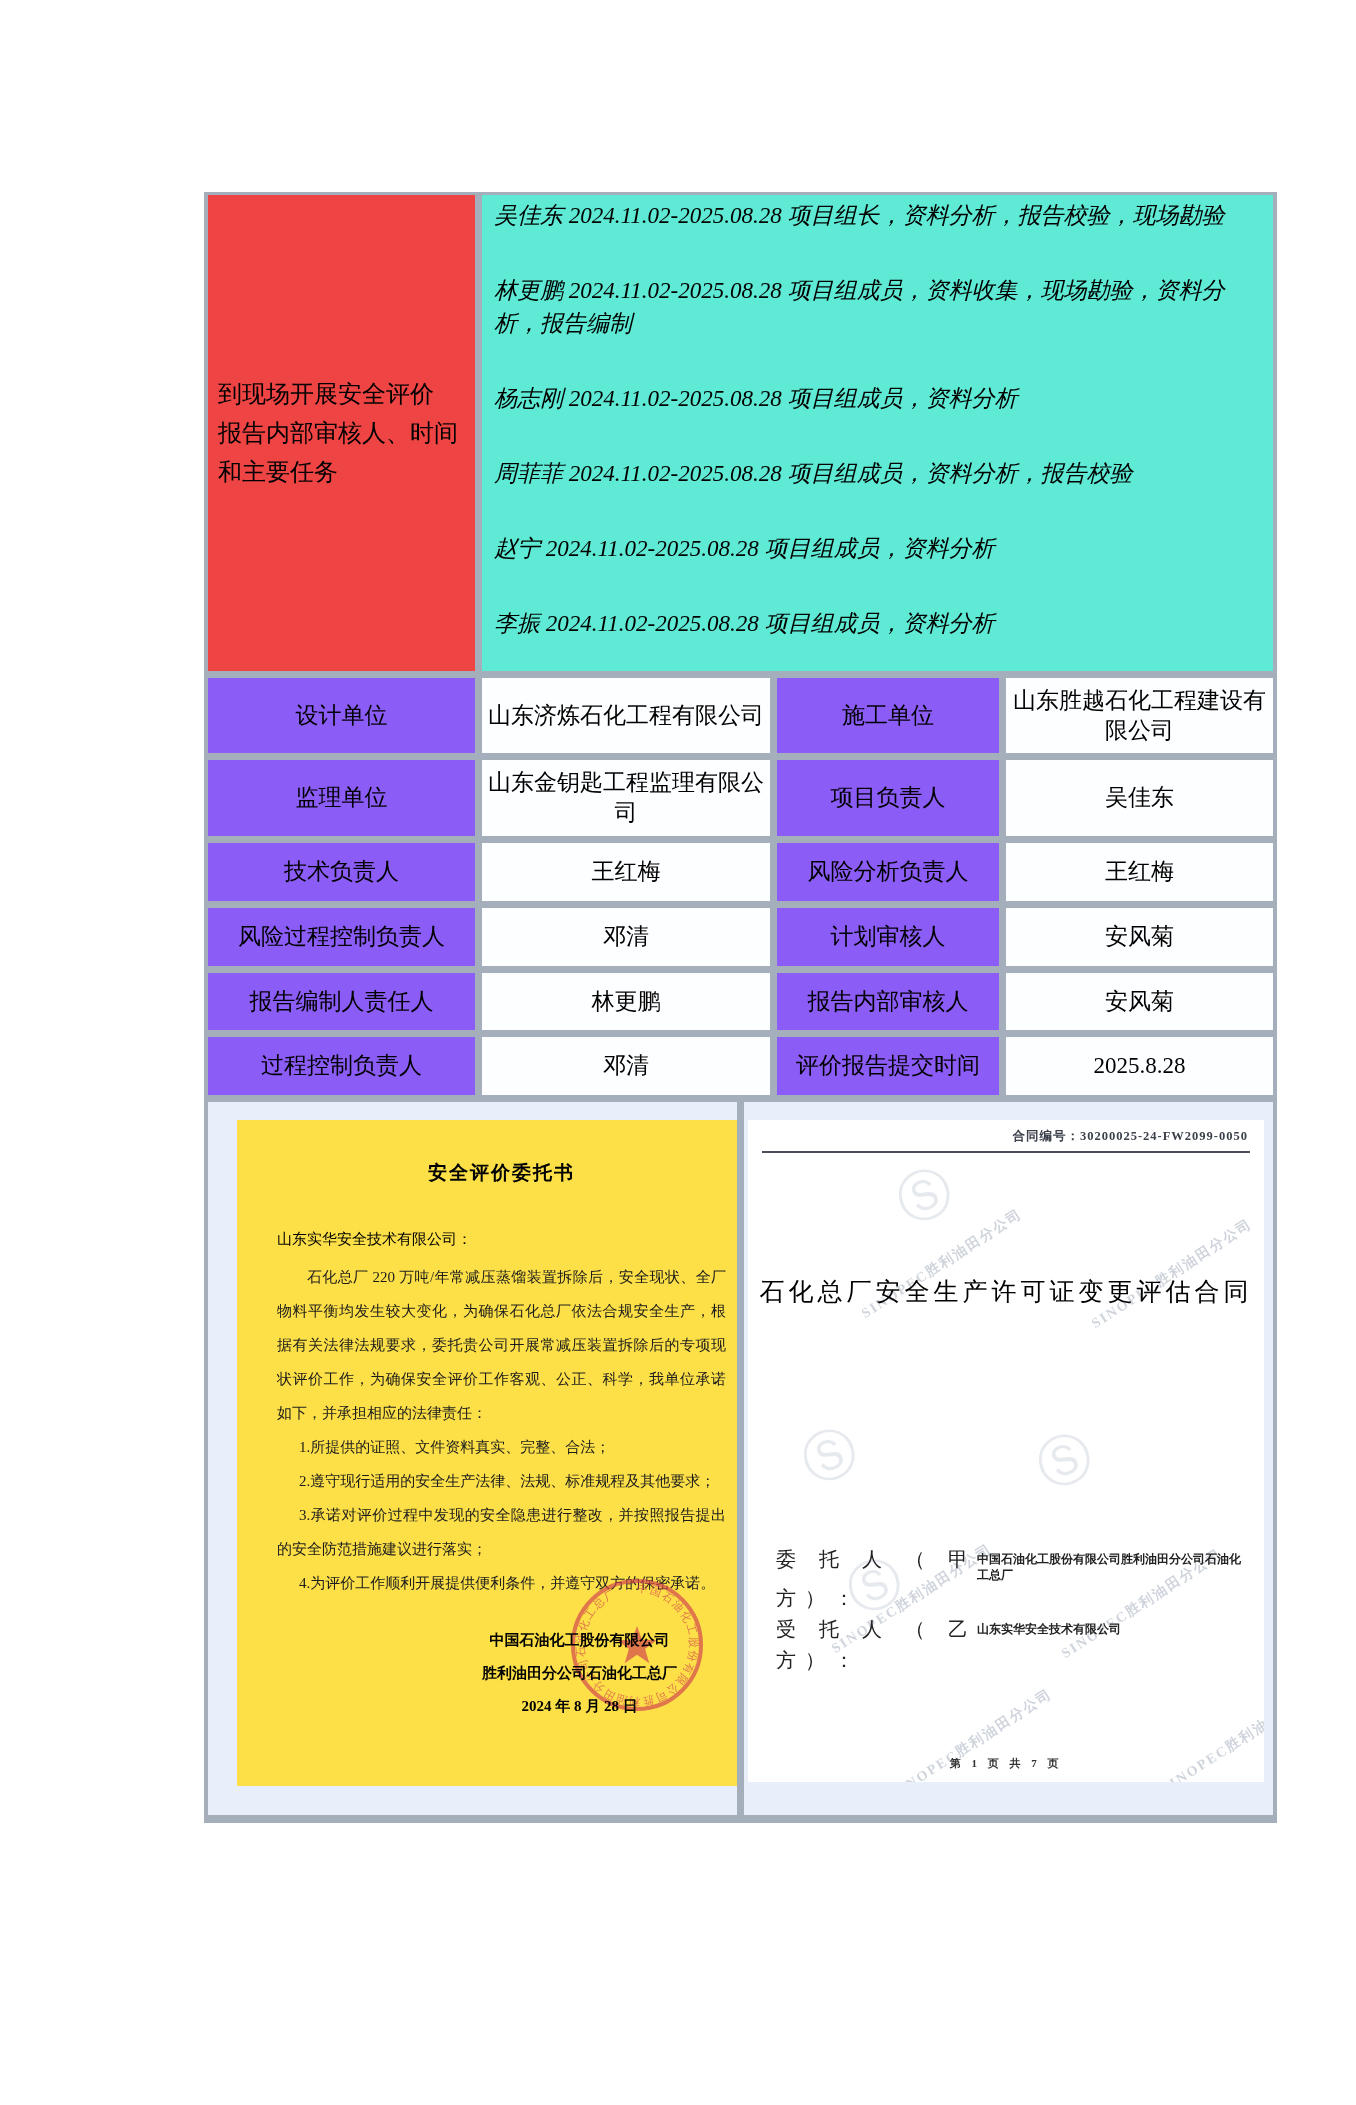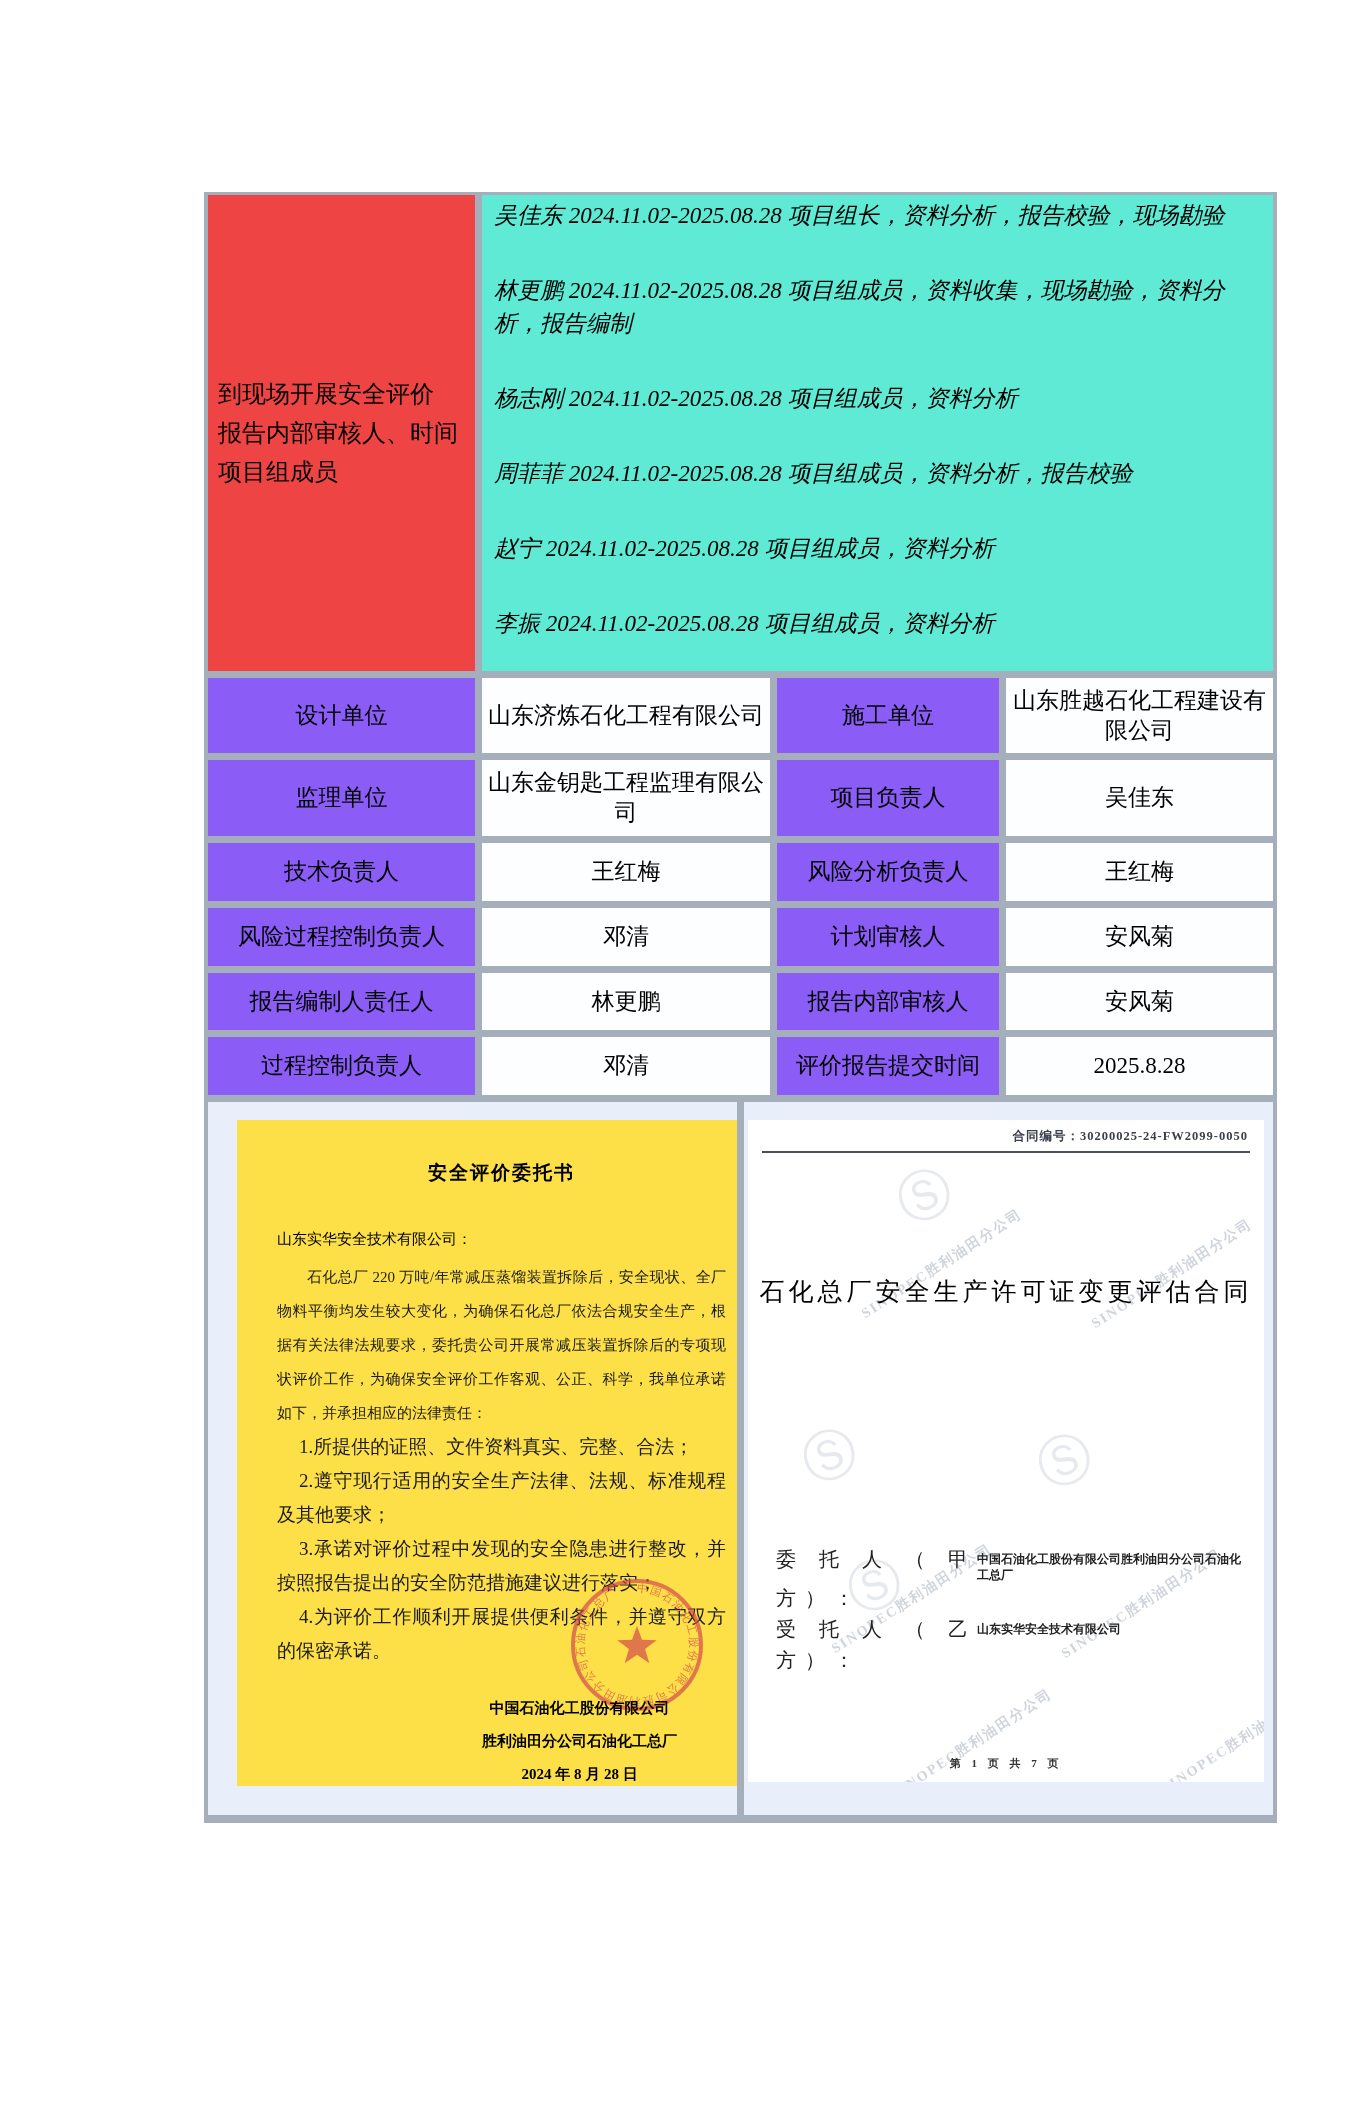--- a/index.html
+++ b/index.html
@@ -31,21 +31,21 @@
   .half{width:529px;background:#e9effa;position:relative;overflow:hidden;}
   .halfdiv{width:7px;background:#a5afbb;}
   .pageL{position:absolute;left:0;top:18px;width:529px;height:666px;background:#fde047;
          box-sizing:border-box;padding:28px 40px 0 40px;margin-left:29px;}
   .pageR{position:absolute;left:4px;top:18px;width:516px;height:662px;background:#ffffff;
          box-sizing:border-box;overflow:hidden;}
   
   .ltitle{text-align:center;font-size:19px;font-weight:bold;letter-spacing:2px;margin:12px 0 0 0;}
   .lsal{margin:38px 0 0 0;font-size:15px;line-height:30px;}
   .lpara{margin:6px 0 0 0;font-size:15px;line-height:34px;text-align:justify;text-indent:30px;color:#1c1c1c;}
-  .litem{margin:0;font-size:19px;line-height:34px;text-align:justify;text-indent:22px;color:#1c1c1c;}
+  .litem{margin:0;font-size:15px;line-height:34px;text-align:justify;text-indent:22px;color:#1c1c1c;}
   .lsign{margin:24px 34px 0 auto;width:225px;text-align:center;
          font-size:15px;font-weight:bold;line-height:33px;position:relative;z-index:2;}
   .stamp{position:absolute;left:331px;top:456px;width:138px;height:138px;z-index:1;opacity:.8;}
   
   .cno{text-align:right;padding:8px 16px 0 0;font-size:12.5px;font-weight:bold;color:#3a3f4a;letter-spacing:1px;}
   .crule{margin:6px 14px 0 14px;border-top:2px solid #4a4f58;}
   .ctitle{margin:122px 0 0 0;text-align:center;font-weight:normal;font-size:25px;letter-spacing:4px;position:relative;z-index:2;}
   .parties{position:absolute;left:28px;top:424px;width:474px;z-index:2;}
   .prow{display:flex;align-items:flex-start;}
   .plabel{font-size:20px;letter-spacing:9px;line-height:31px;white-space:pre;color:#222;}
@@ -57,21 +57,21 @@
   .wms{position:absolute;color:#a8b1c0;opacity:.28;font-size:54px;transform:rotate(-20deg);z-index:1;}
 </style>
 </head>
 <body>
 
 <div class="tbl">
 
   <div class="r1h">
     <span>到现场开展安全评价</span>
     <span>报告内部审核人、时间</span>
-    <span>项目组成员</span>
+    <span>和主要任务</span>
   </div>
   <div class="r1v">
     <p>吴佳东 2024.11.02-2025.08.28 项目组长，资料分析，报告校验，现场勘验</p>
     <p>林更鹏 2024.11.02-2025.08.28 项目组成员，资料收集，现场勘验，资料分析，报告编制</p>
     <p>杨志刚 2024.11.02-2025.08.28 项目组成员，资料分析</p>
     <p>周菲菲 2024.11.02-2025.08.28 项目组成员，资料分析，报告校验</p>
     <p>赵宁 2024.11.02-2025.08.28 项目组成员，资料分析</p>
     <p>李振 2024.11.02-2025.08.28 项目组成员，资料分析</p>
   </div>
 

